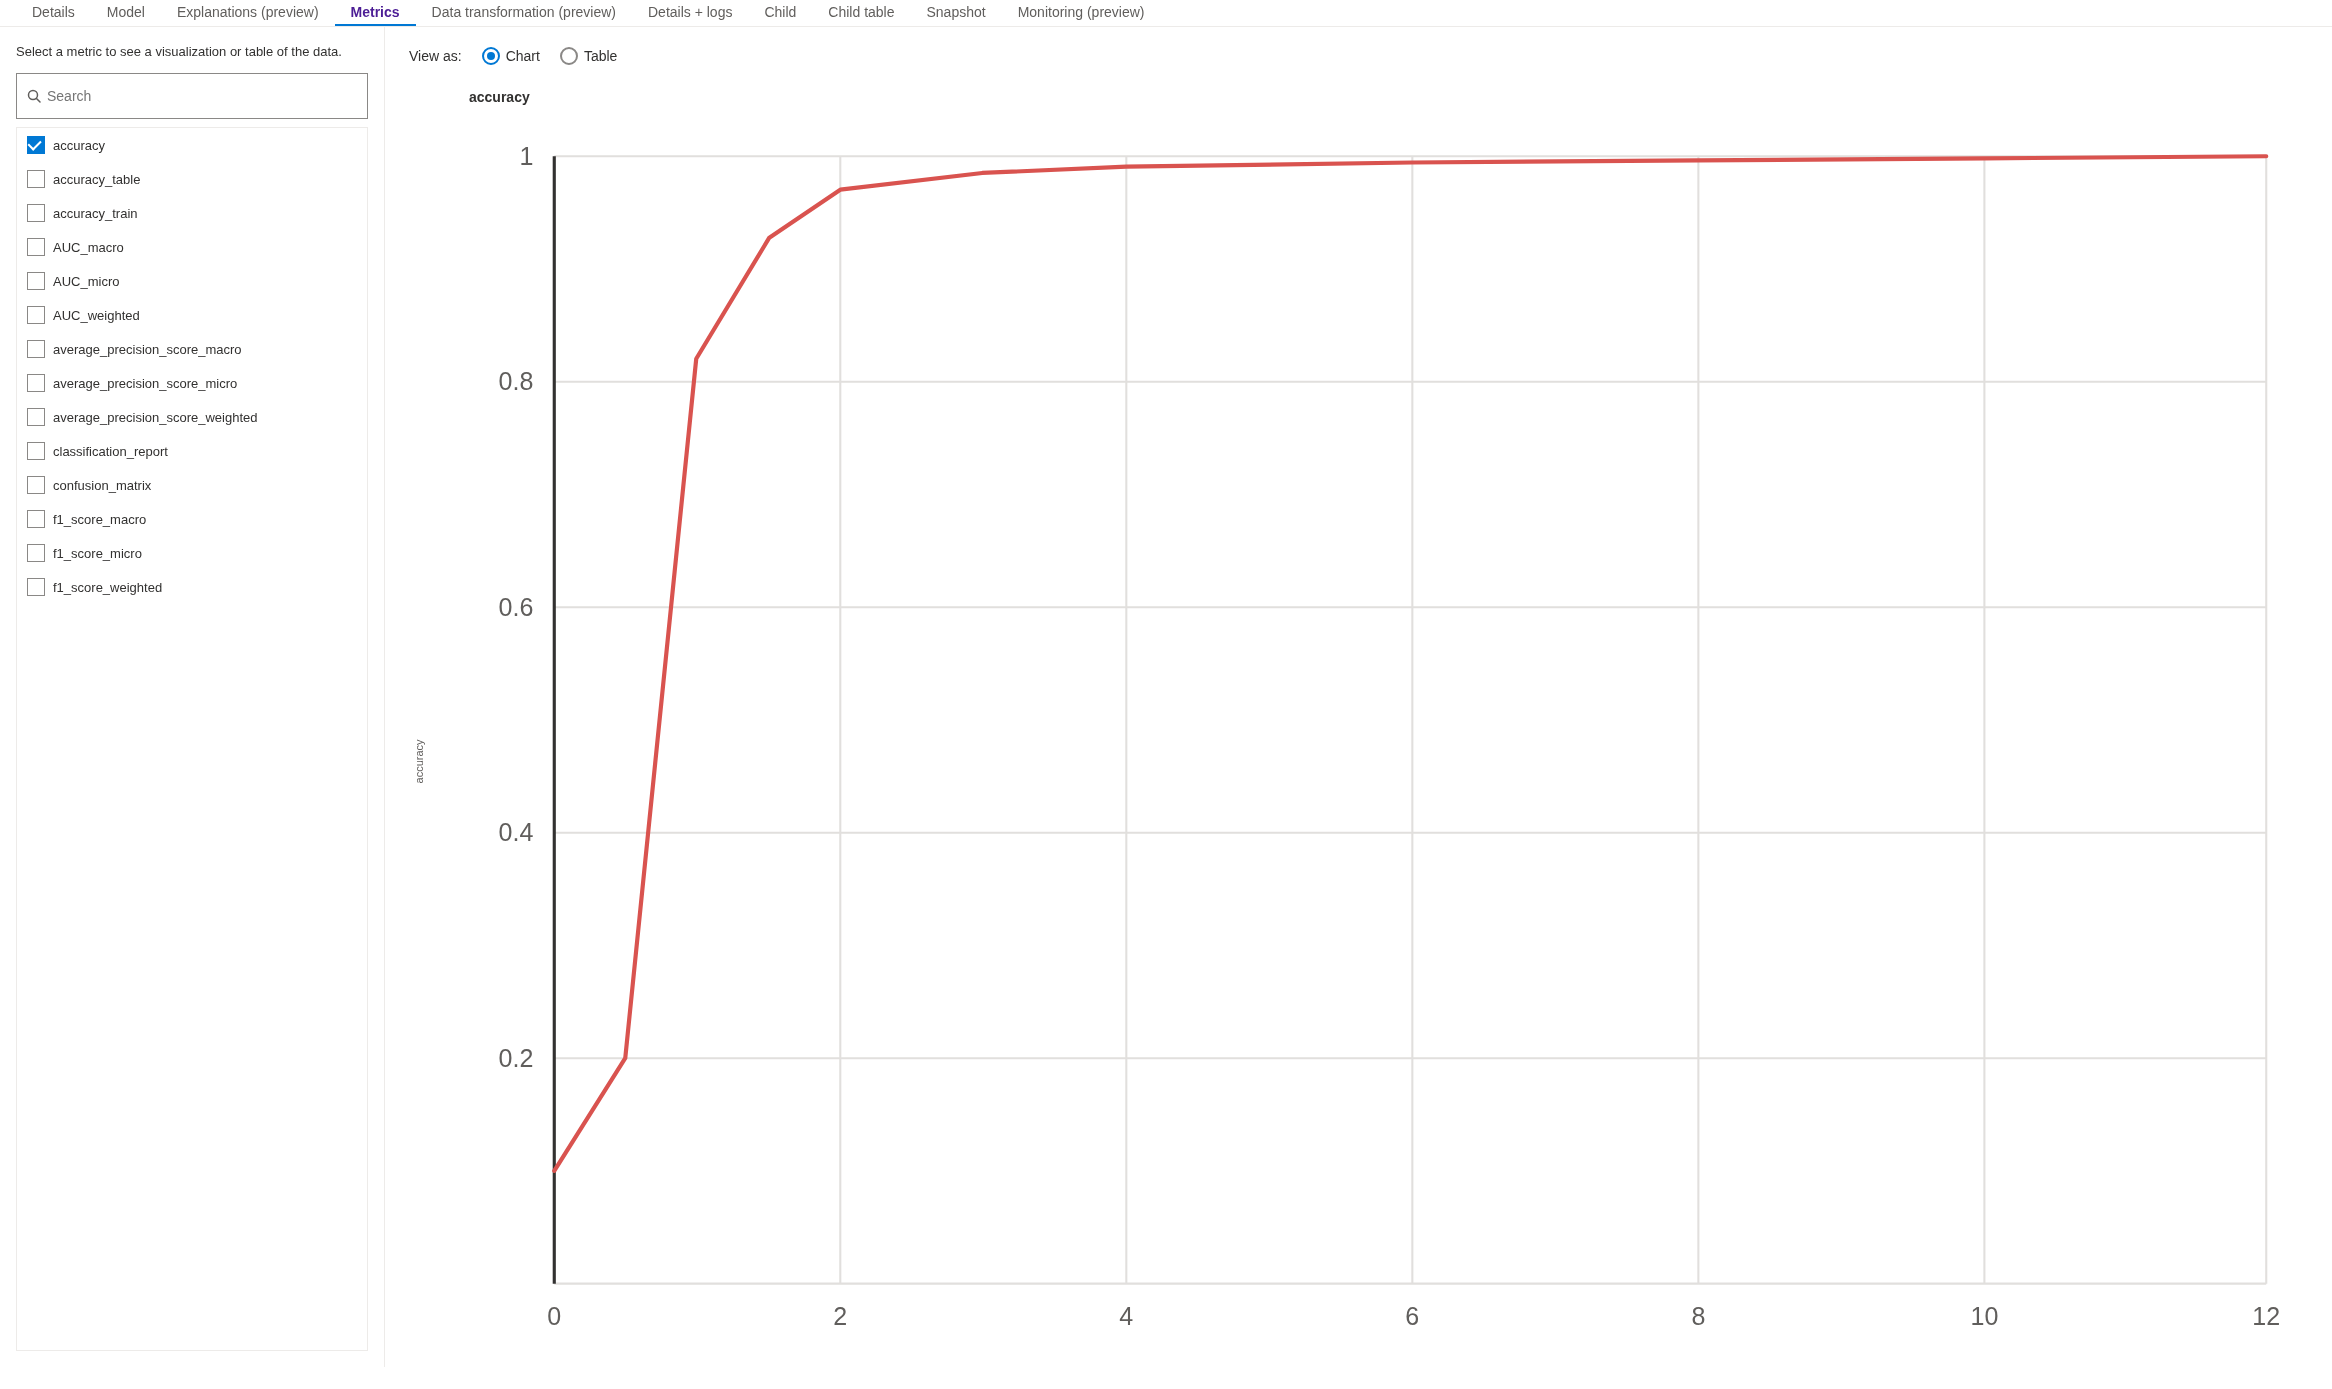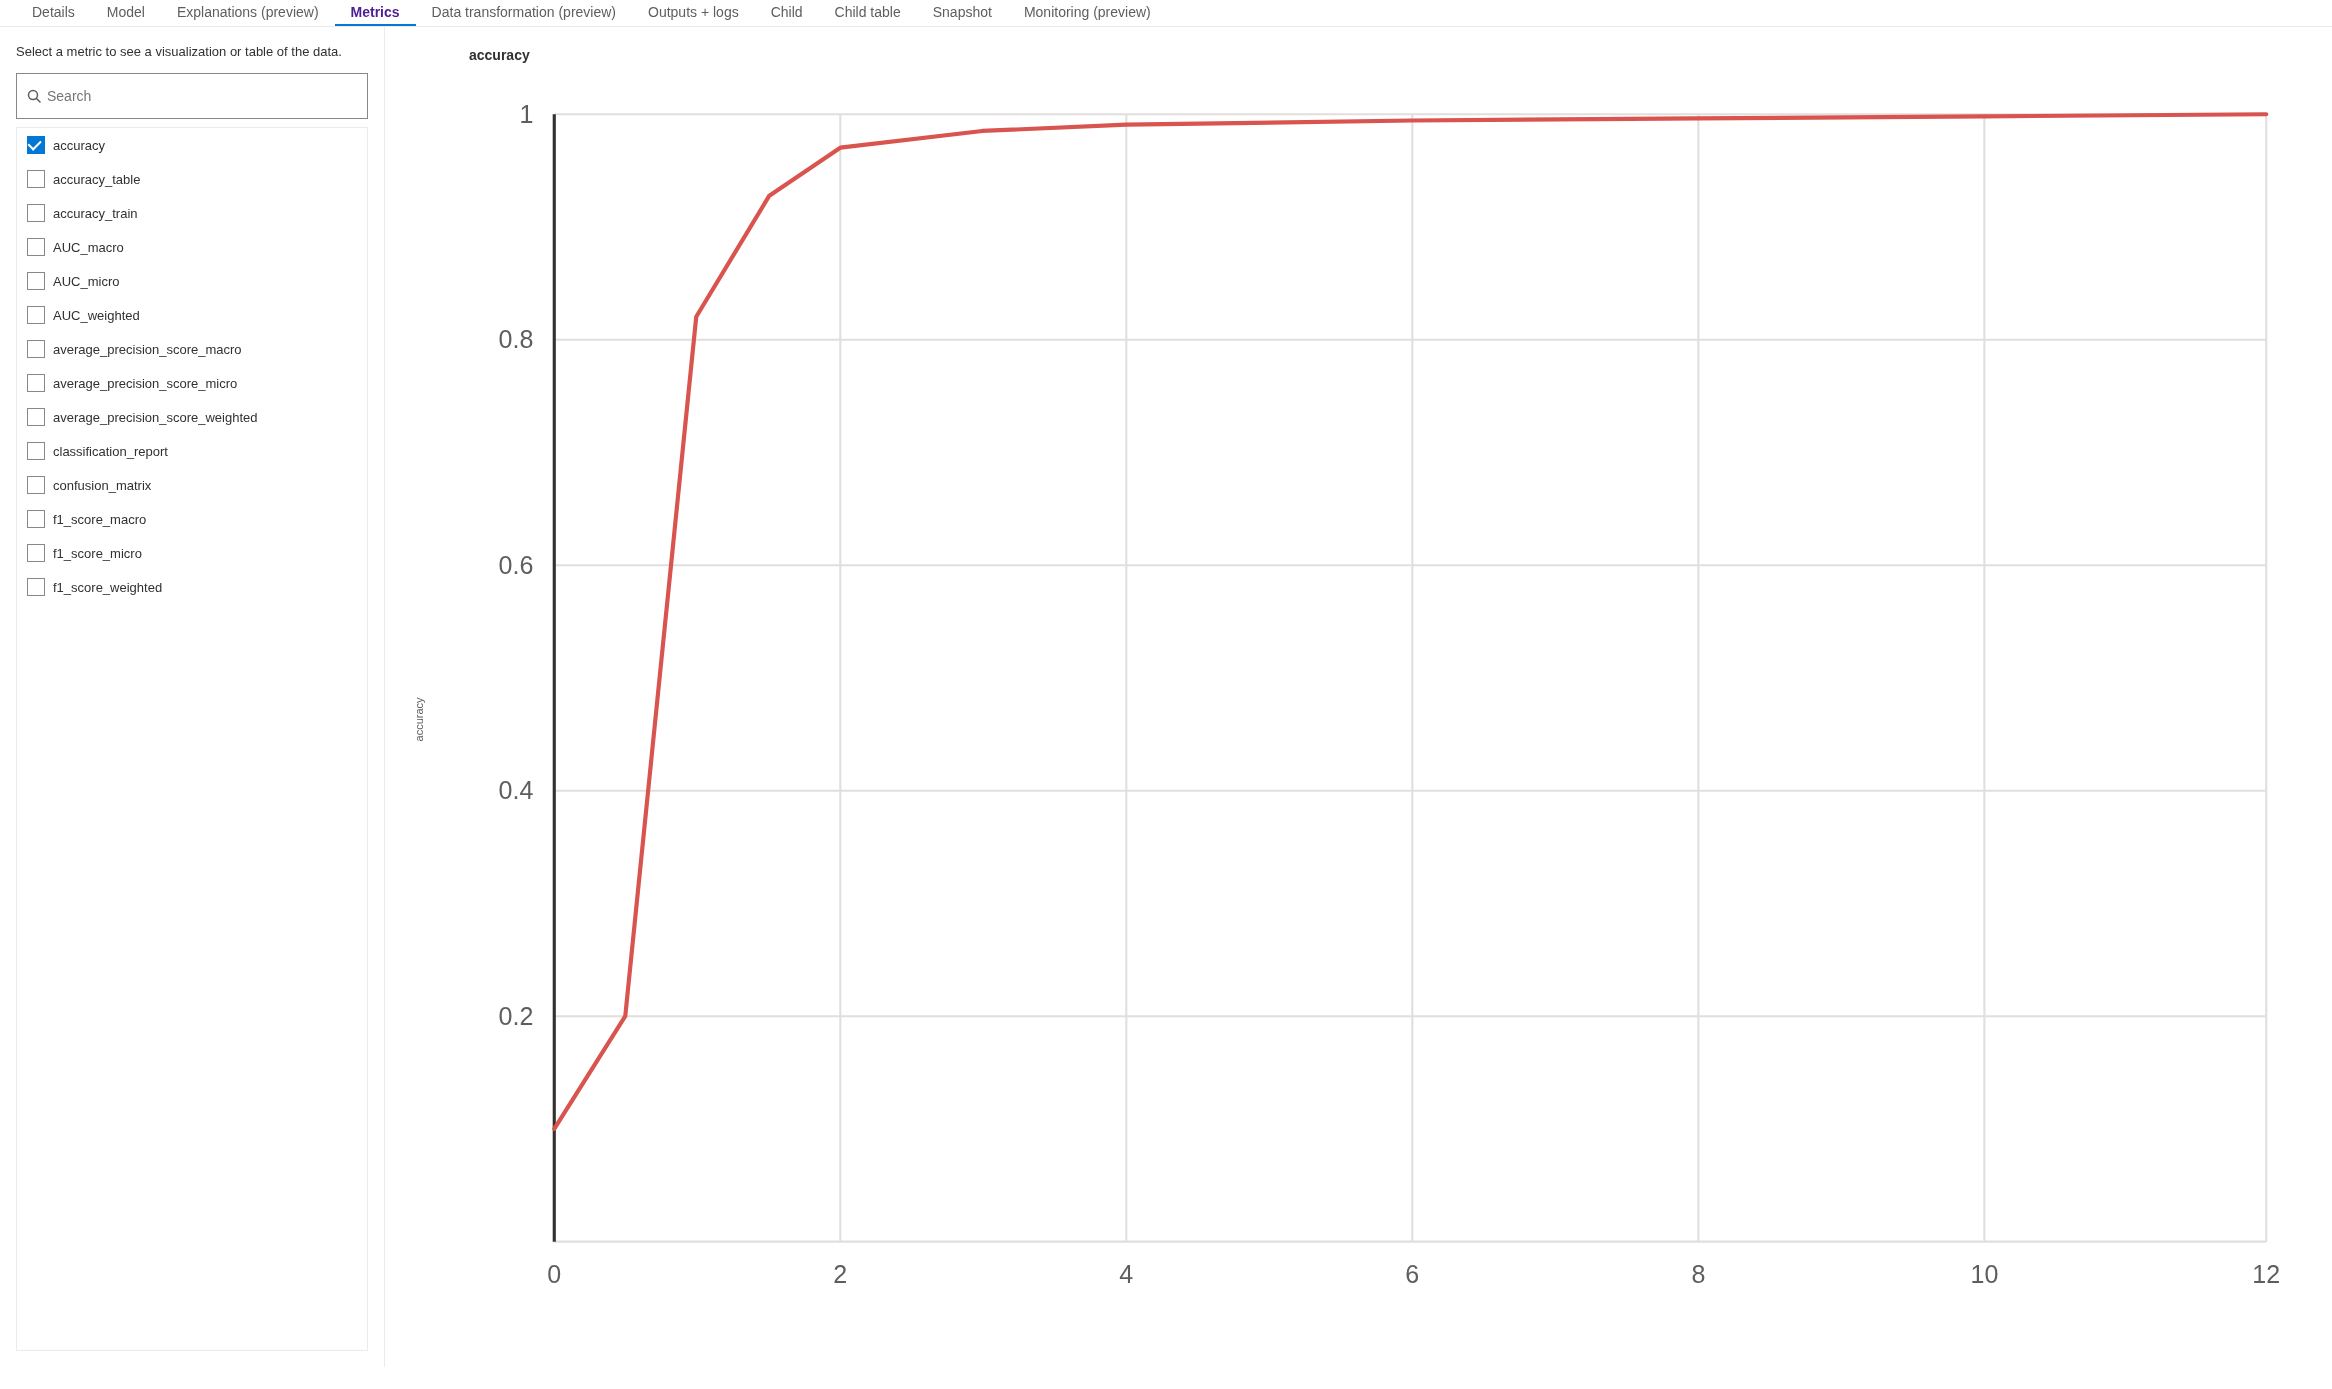--- a/index.html
+++ b/index.html
@@ -196,21 +196,21 @@
   </style>
 </head>
 <body>
 
 <div class="nav-tabs">
 <div class="nav-tab">Details</div>
     <div class="nav-tab">Model</div>
     <div class="nav-tab">Explanations (preview)</div>
     <div class="nav-tab active">Metrics</div>
     <div class="nav-tab">Data transformation (preview)</div>
-    <div class="nav-tab">Outputs + logs</div>
+    <div class="nav-tab">Details + logs</div>
     <div class="nav-tab">Child</div>
     <div class="nav-tab">Child table</div>
     <div class="nav-tab">Snapshot</div>
     <div class="nav-tab">Monitoring (preview)</div>
   </div>
 
 <div class="main-layout">
 
   <div class="left-panel">
     <div class="left-panel-description">Select a metric to see a visualization or table of the data.</div>
@@ -275,20 +275,31 @@
           <span>f1_score_micro</span>
         </div>
         <div class="metric-item">
           <div class="checkbox"></div>
           <span>f1_score_weighted</span>
         </div>
       </div>
   </div>
 
   <div class="right-panel">
+    <div class="view-as-row">
+      <span class="view-as-label">View as:</span>
+      <label class="radio-option">
+        <div class="radio-circle selected"></div>
+        <span>Chart</span>
+      </label>
+      <label class="radio-option">
+        <div class="radio-circle"></div>
+        <span>Table</span>
+      </label>
+    </div>
 
     <div class="chart-container">
       <div class="chart-title">accuracy</div>
       <div class="chart-wrapper">
         <div class="y-axis-label">accuracy</div>
         <div class="chart-svg-area">
           <svg class="chart-svg" viewBox="0 0 900 620" preserveAspectRatio="xMidYMid meet">
 
             <line x1="60" y1="20" x2="880" y2="20" stroke="#e1dfdd" stroke-width="1"></line>
             <line x1="60" y1="128" x2="880" y2="128" stroke="#e1dfdd" stroke-width="1"></line>

